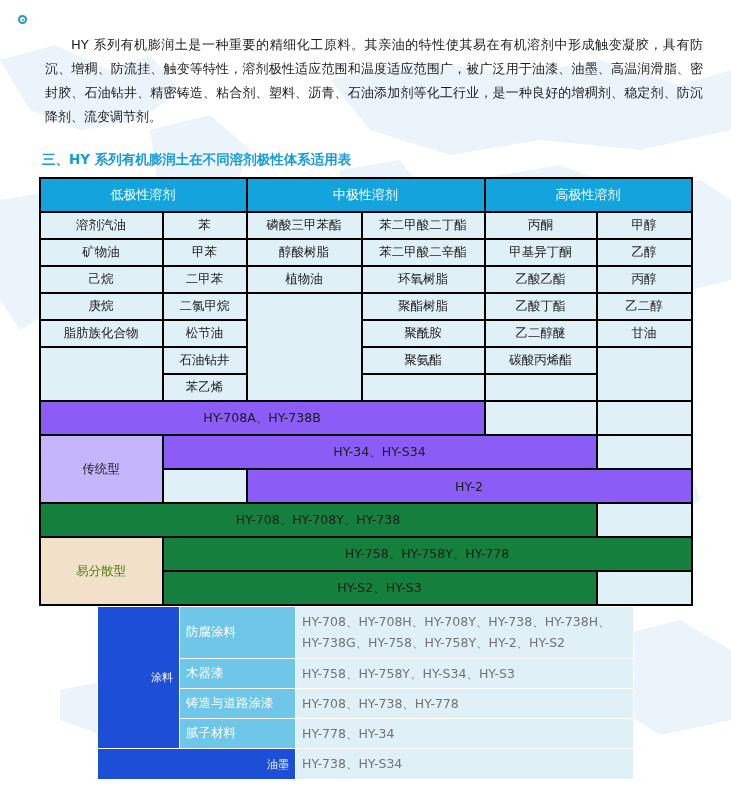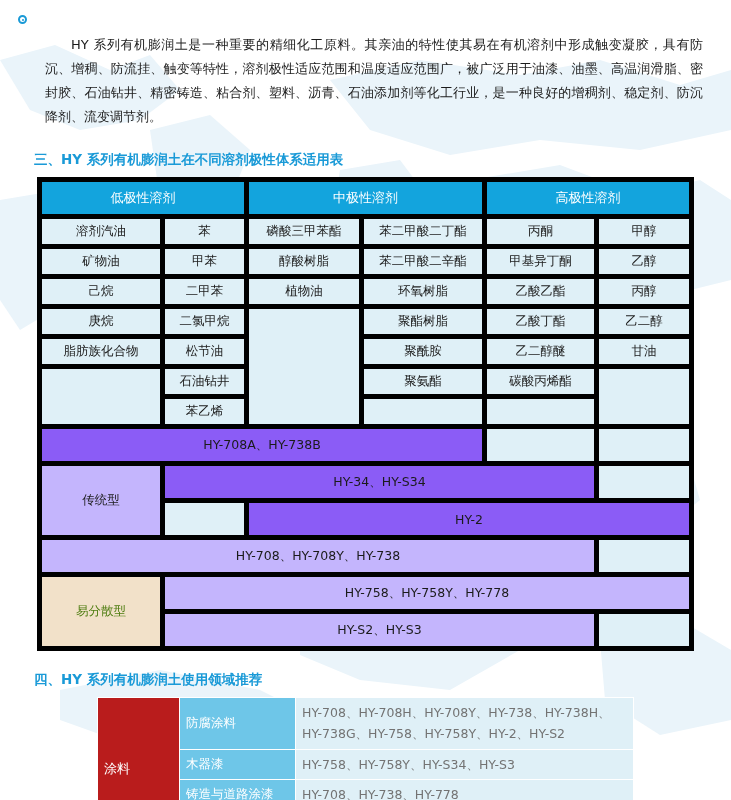--- a/index.html
+++ b/index.html
@@ -66,31 +66,31 @@
     text-align: justify;
     margin: 10px 18px 0 35px;
     text-indent: 2em;
     color: #1b1b1b;
   }
 
   .section-title {
     color: #1a9ad7;
     font-size: 13.5px;
     font-weight: bold;
-    margin: 22px 0 8px 24px;
+    margin: 22px 0 8px 32px;
   }
 
   table.doc-table {
     border-collapse: collapse;
     margin: 0 auto;
     table-layout: fixed;
     font-size: 12.5px;
   }
   table.doc-table td, table.doc-table th {
-    border: 5px solid #000000;
+    border: 2px solid #000000;
     text-align: center;
     vertical-align: middle;
     padding: 3px 2px;
     font-weight: normal;
     white-space: nowrap;
   }
   .hdr {
     background: #13a4dd;
     color: #ffffff;
     font-weight: bold;
@@ -110,21 +110,21 @@
     background: #8b5cf6;
     color: #1b1b1b;
     height: 26px;
   }
   .cell-green-label {
     background: #c4b5fd;
     color: #1b1b1b;
     font-weight: normal;
   }
   .cell-tan {
-    background: #c4b5fd;
+    background: #15803d;
     color: #1b1b1b;
     height: 26px;
   }
   .cell-tan-label {
     background: #f2e1c9;
     color: #4d7c0f;
   }
 
   
   table.doc-table2 {
@@ -133,25 +133,25 @@
     table-layout: fixed;
     font-size: 12.5px;
   }
   table.doc-table2 td {
     border: 1px solid #ffffff;
     vertical-align: middle;
     padding: 4px 6px;
     font-weight: normal;
   }
   .t2-cat {
-    background: #b91c1c;
+    background: #1d4ed8;
     color: #ffffff;
     font-weight: bold;
-    text-align: left;
-    font-size: 13px;
+    text-align: right;
+    font-size: 11px;
   }
   .t2-sub {
     background: #6ec6e8;
     color: #ffffff;
     text-align: left;
     font-size: 12.5px;
   }
   .t2-val {
     background: #dff0f7;
     color: #737373;
@@ -282,21 +282,20 @@
         <td class="cell-tan-label" rowspan="2">易分散型</td>
         <td class="cell-tan" colspan="5">HY-758、HY-758Y、HY-778</td>
       </tr>
       <tr>
         <td class="cell-tan" colspan="4">HY-S2、HY-S3</td>
         <td class="cell-empty"></td>
       </tr>
     </tbody>
   </table>
 
-  <div class="section-title" style="margin-top:20px;">四、HY 系列有机膨润土使用领域推荐</div>
 
   <table class="doc-table2" style="width:536px;">
     <colgroup>
       <col style="width:82px">
       <col style="width:116px">
       <col style="width:338px">
     </colgroup>
     <tbody>
       <tr>
         <td class="t2-cat" rowspan="4">涂料</td>

